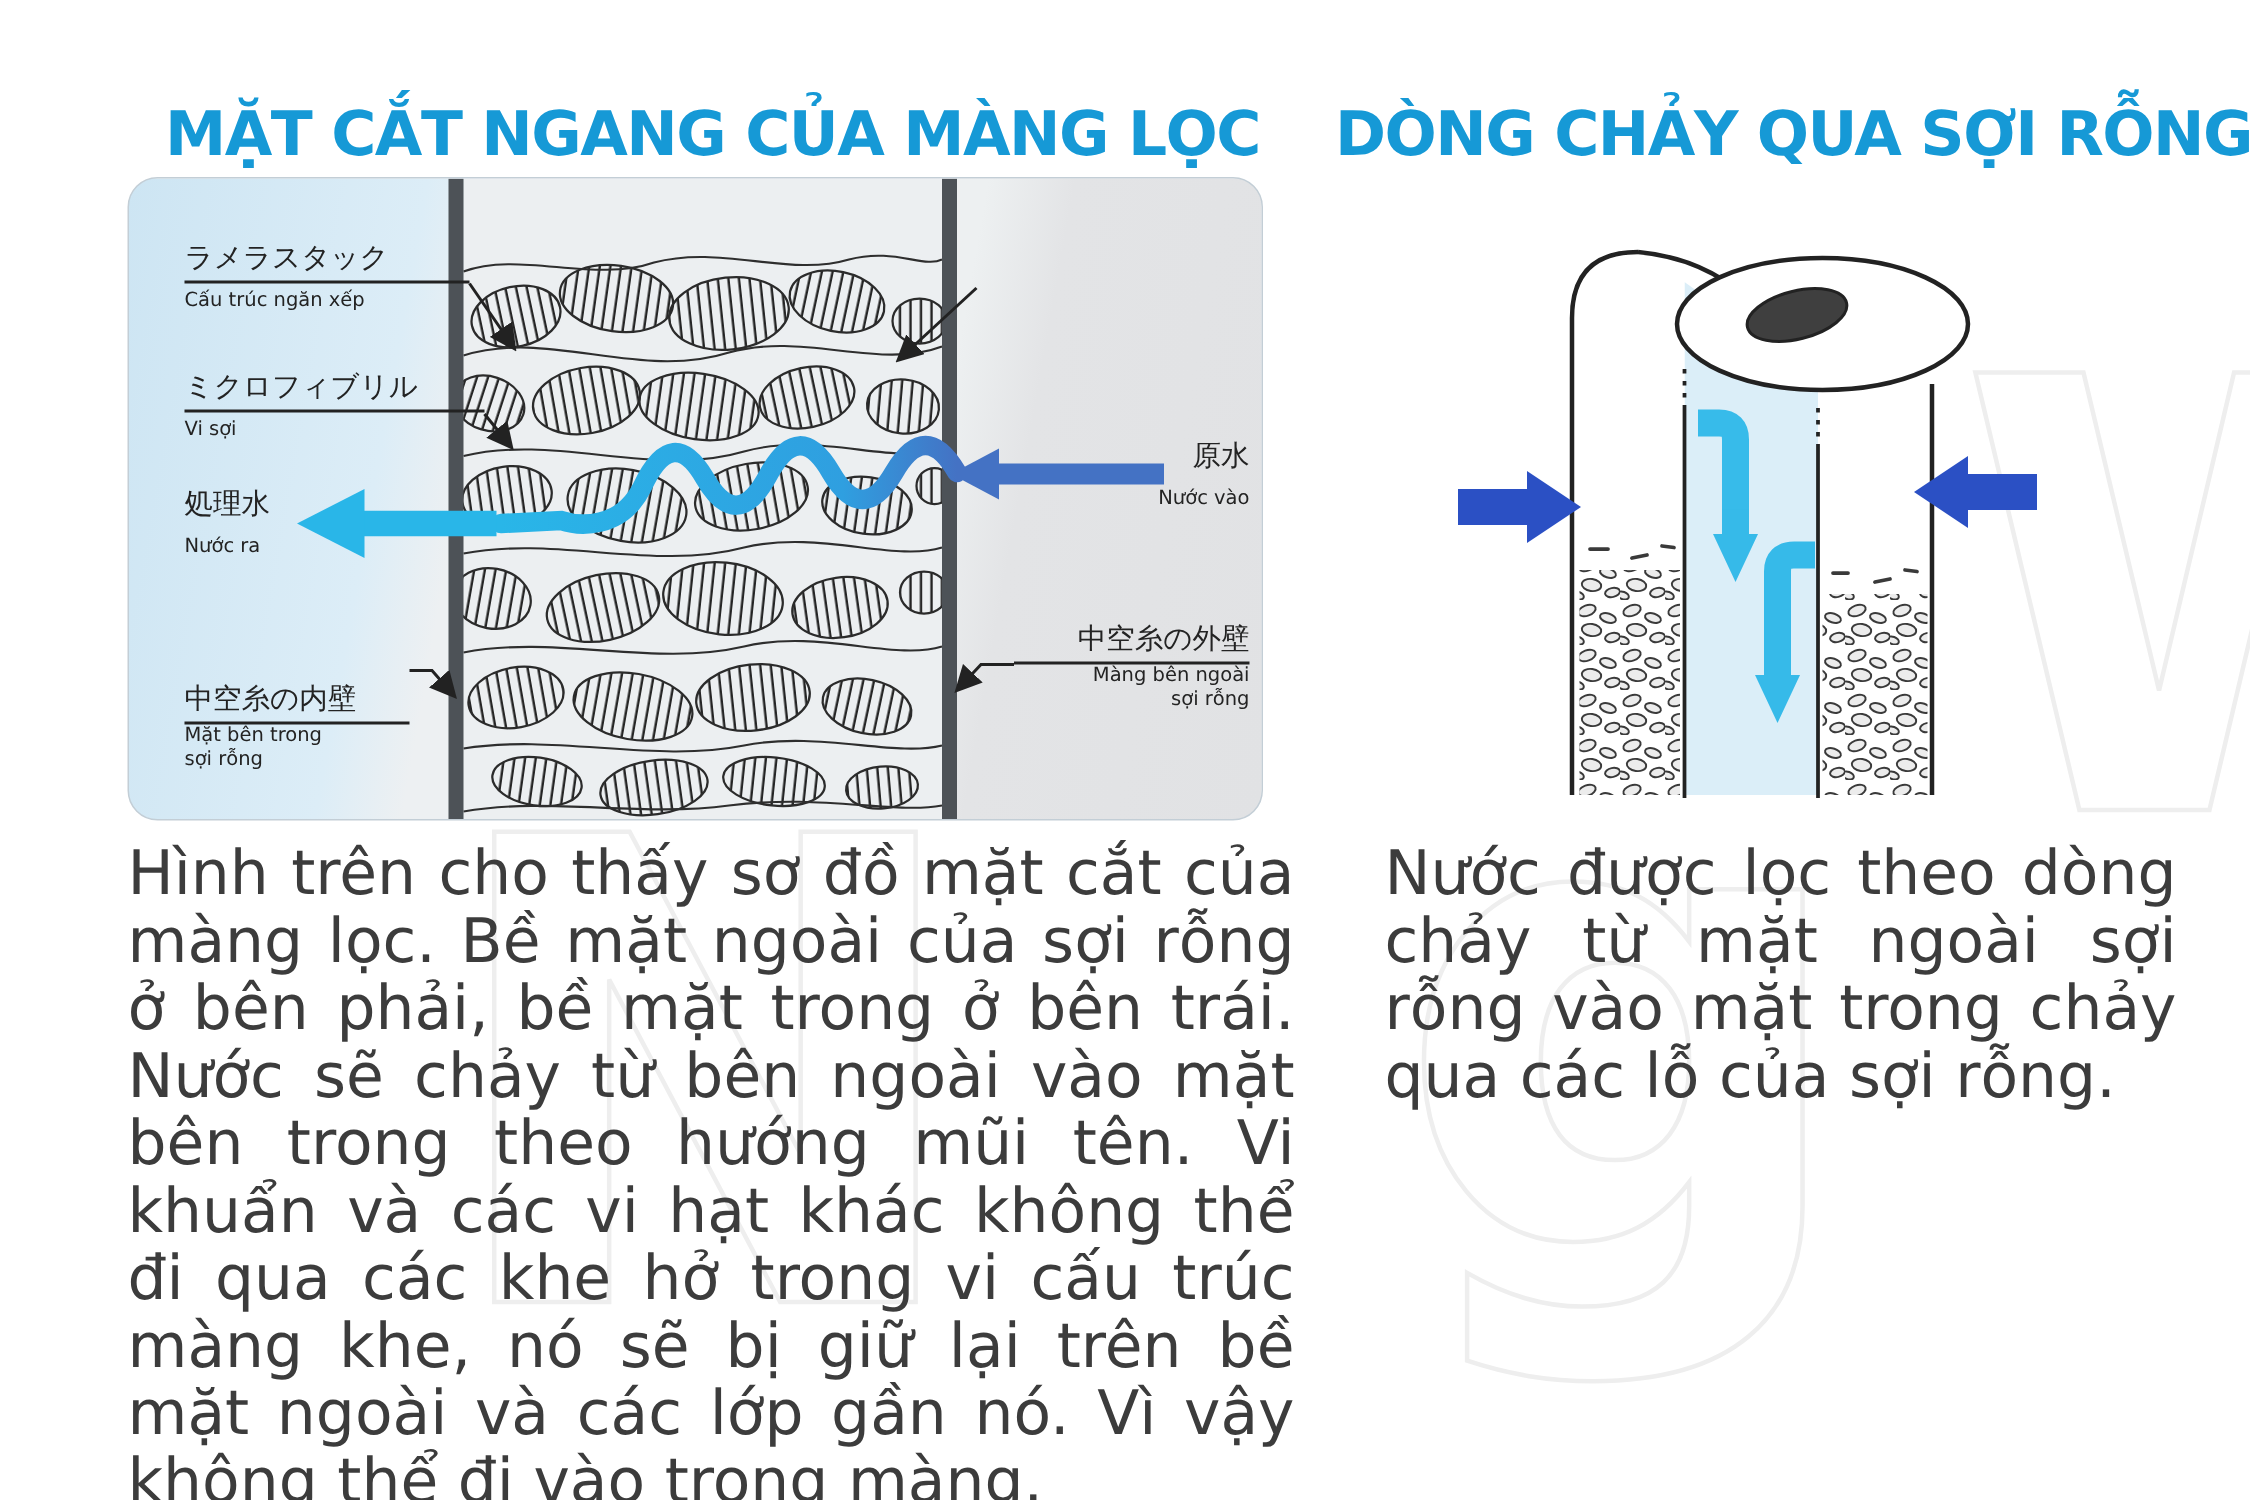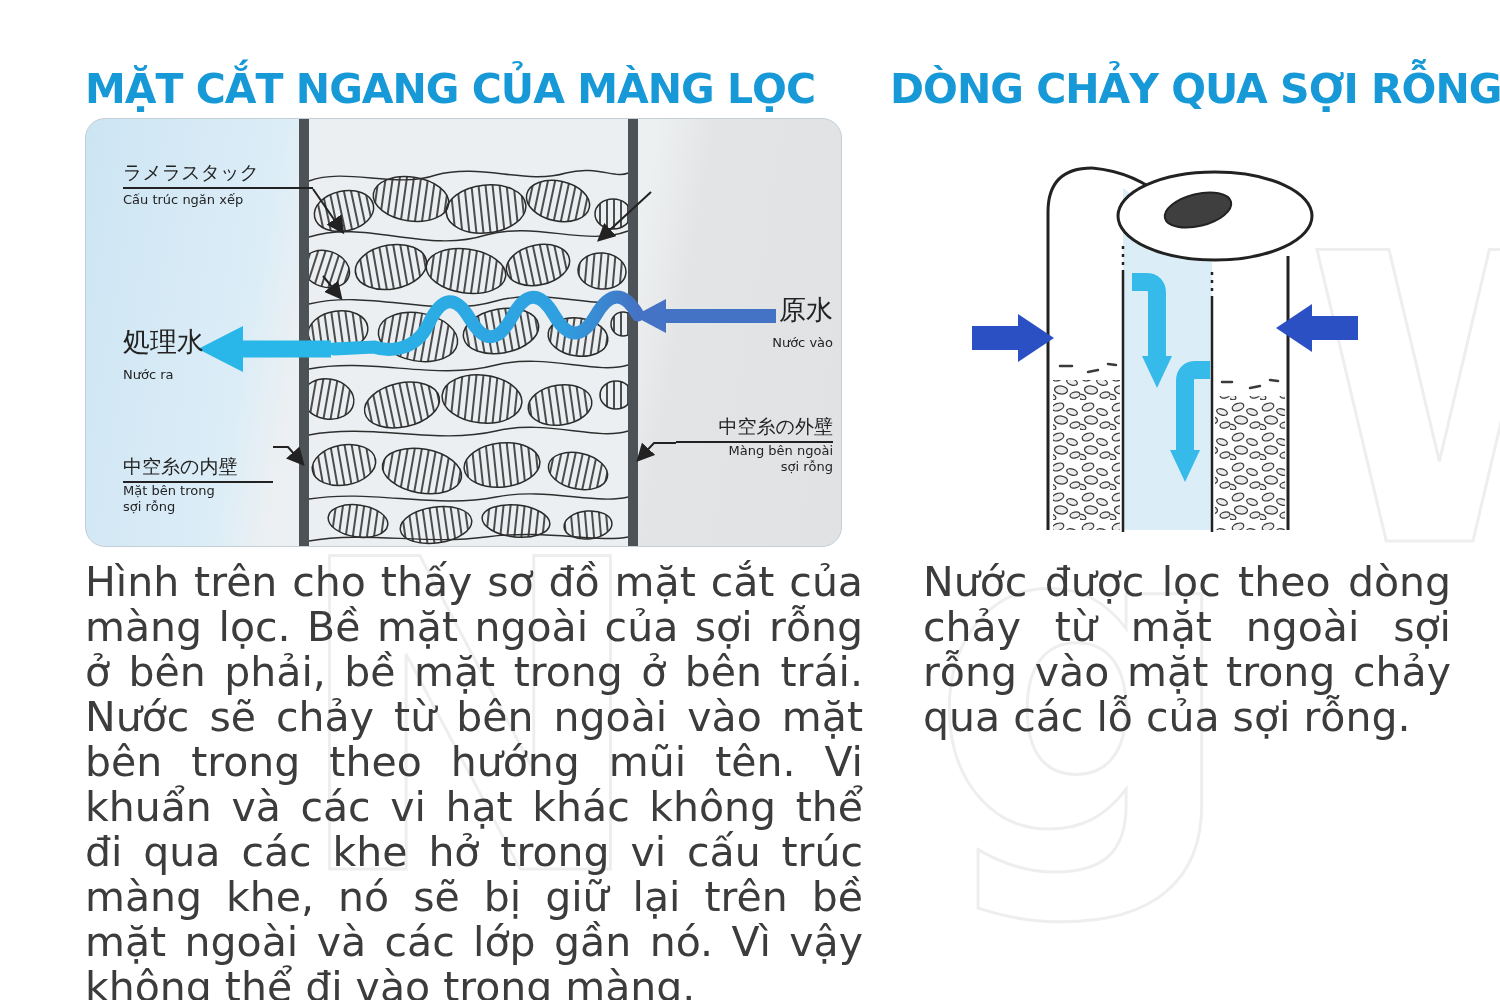--- a/index.html
+++ b/index.html
@@ -4,31 +4,31 @@
 <style>
   html,body{margin:0;padding:0;}
   body{width:1500px;height:1000px;position:relative;background:#ffffff;overflow:hidden;
        font-family:"DejaVu Sans",sans-serif;}
   
   .watermark{position:absolute;inset:0;z-index:0;pointer-events:none;}
   .wm-letter{position:absolute;font-family:"DejaVu Sans",sans-serif;font-weight:bold;
              color:#ffffff;-webkit-text-stroke:3px #eeeeee;text-stroke:3px #eeeeee;}
   
   .title{position:absolute;z-index:2;font-weight:bold;font-size:41px;letter-spacing:-1px;
-         color:var(--title-blue,#1699d6);text-align:left;white-space:nowrap;}
+         color:var(--title-blue,#1699d6);text-align:right;white-space:nowrap;}
   
   .card{position:absolute;left:85px;top:118px;width:755px;height:427px;z-index:1;
         border-radius:20px;border:1px solid #c3ced6;
         background:linear-gradient(100deg,#cde5f3 0%,#dcedf7 24%,#edf0f2 31%,#edf0f1 69%,#e3e4e6 76%,#e1e2e4 100%);
         overflow:hidden;}
   .card svg{position:absolute;left:0;top:0;}
   .lbl{position:absolute;z-index:3;color:#232323;line-height:1.25;}
   .lbl .jp{font-weight:normal;font-size:19px;white-space:nowrap;}
   .lbl .jp-u{display:block;border-bottom:2.5px solid #222;padding-bottom:2px;}
-  .lbl .jp-big{font-size:27px;}
+  .lbl .jp-big{font-size:19px;}
   .lbl .vn{font-weight:normal;font-size:13px;white-space:nowrap;}
   .r{text-align:right;}
   
   .fiber{position:absolute;left:960px;top:130px;width:440px;height:420px;z-index:1;}
   
   .para{position:absolute;z-index:2;font-size:41px;line-height:45px;color:#3c3c3c;
         text-align:justify;margin:0;}
   .para-left{left:85px;top:560px;width:778px;}
   .para-right{left:923px;top:560px;width:528px;}
 </style>
@@ -126,20 +126,24 @@
       <path d="M 187,328 L 202,328 L 216,344" marker-end="url(#ah)"></path>
       <path d="M 565,73 L 514,120" marker-end="url(#ah)"></path>
       <path d="M 590,324 L 568,324 L 553,340" marker-end="url(#ah)"></path>
     </g>
   </svg>
 
   <div class="lbl" style="left:37px;top:42px;width:190px;">
     <span class="jp jp-u">ラメラスタック</span>
     <span class="vn">Cấu trúc ngăn xếp</span>
   </div>
+  <div class="lbl" style="left:37px;top:128px;width:200px;">
+    <span class="jp jp-u">ミクロフィブリル</span>
+    <span class="vn">Vi sợi</span>
+  </div>
   <div class="lbl" style="left:37px;top:206px;">
     <span class="jp jp-big" style="display:block">処理水</span>
     <span class="vn" style="display:block;margin-top:8px">Nước ra</span>
   </div>
   <div class="lbl" style="left:37px;top:300px;width:150px;margin-top:36px;">
     <span class="jp jp-u">中空糸の内壁</span>
     <span class="vn" style="display:block">Mặt bên trong</span>
     <span class="vn" style="display:block">sợi rỗng</span>
   </div>
   <div class="lbl r" style="left:645px;top:174px;width:102px;">

